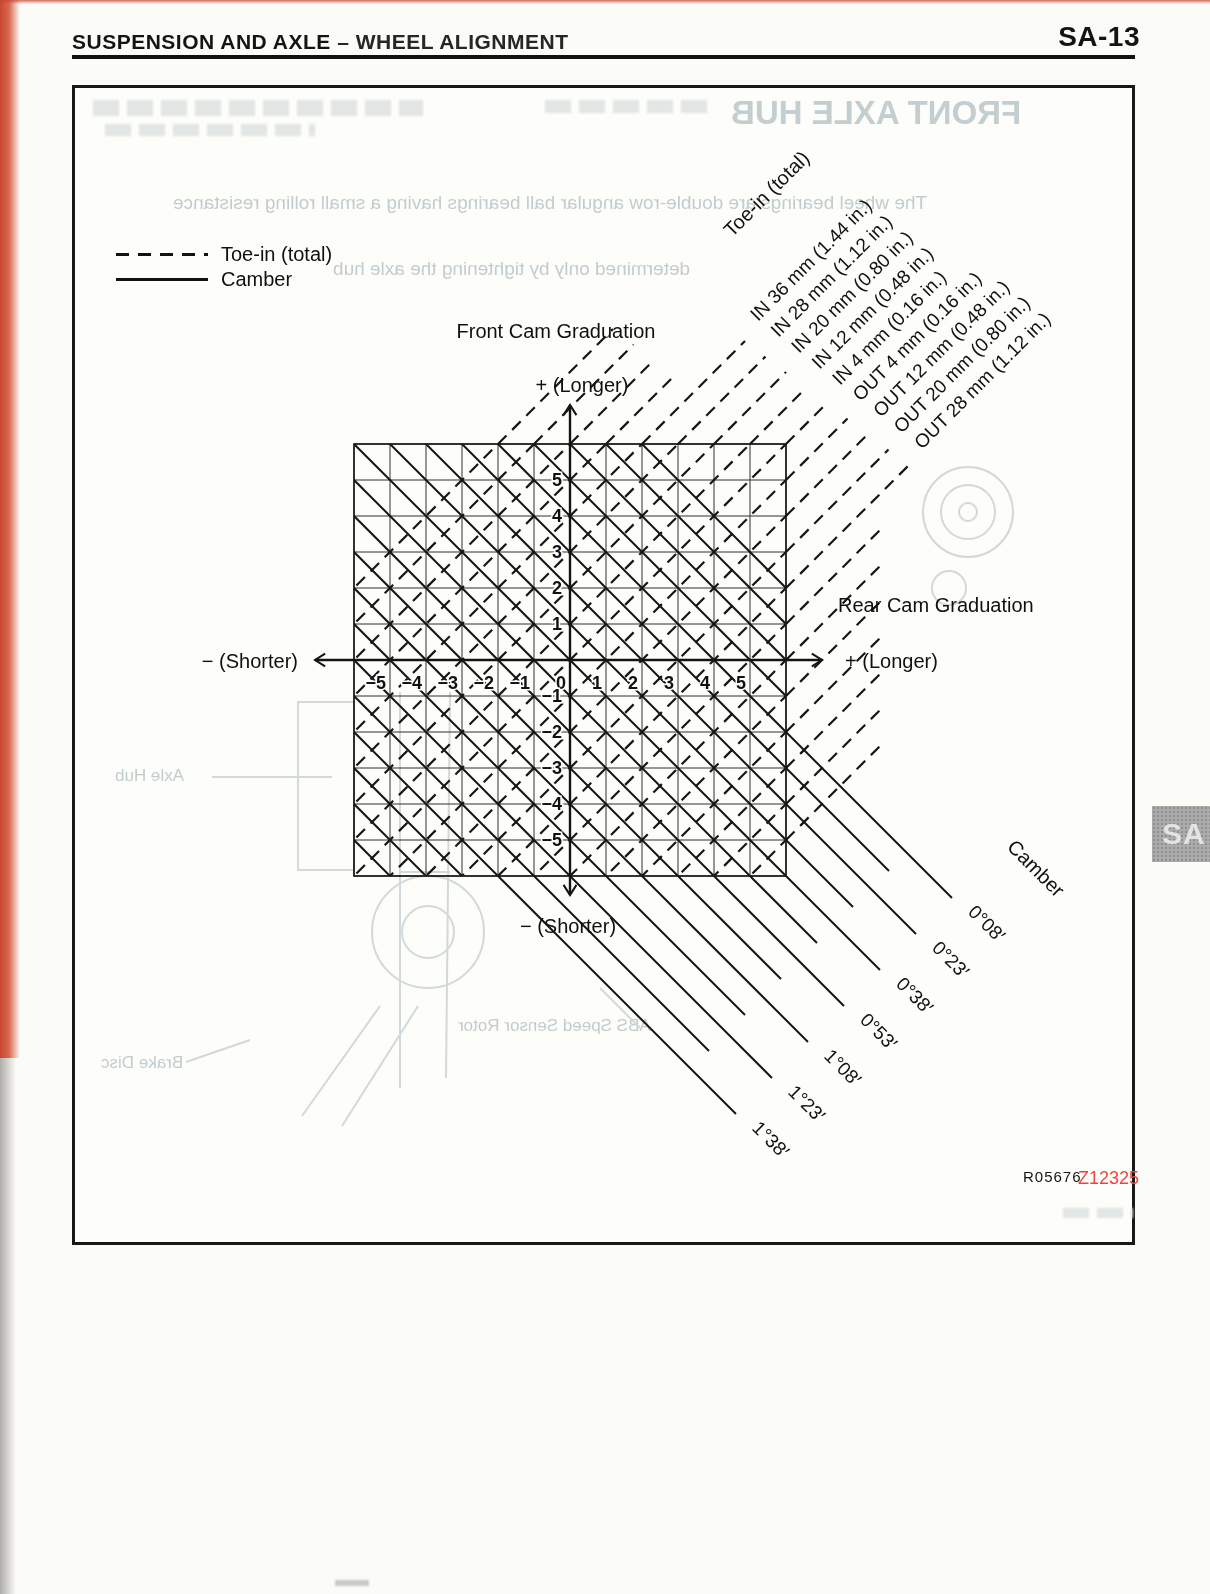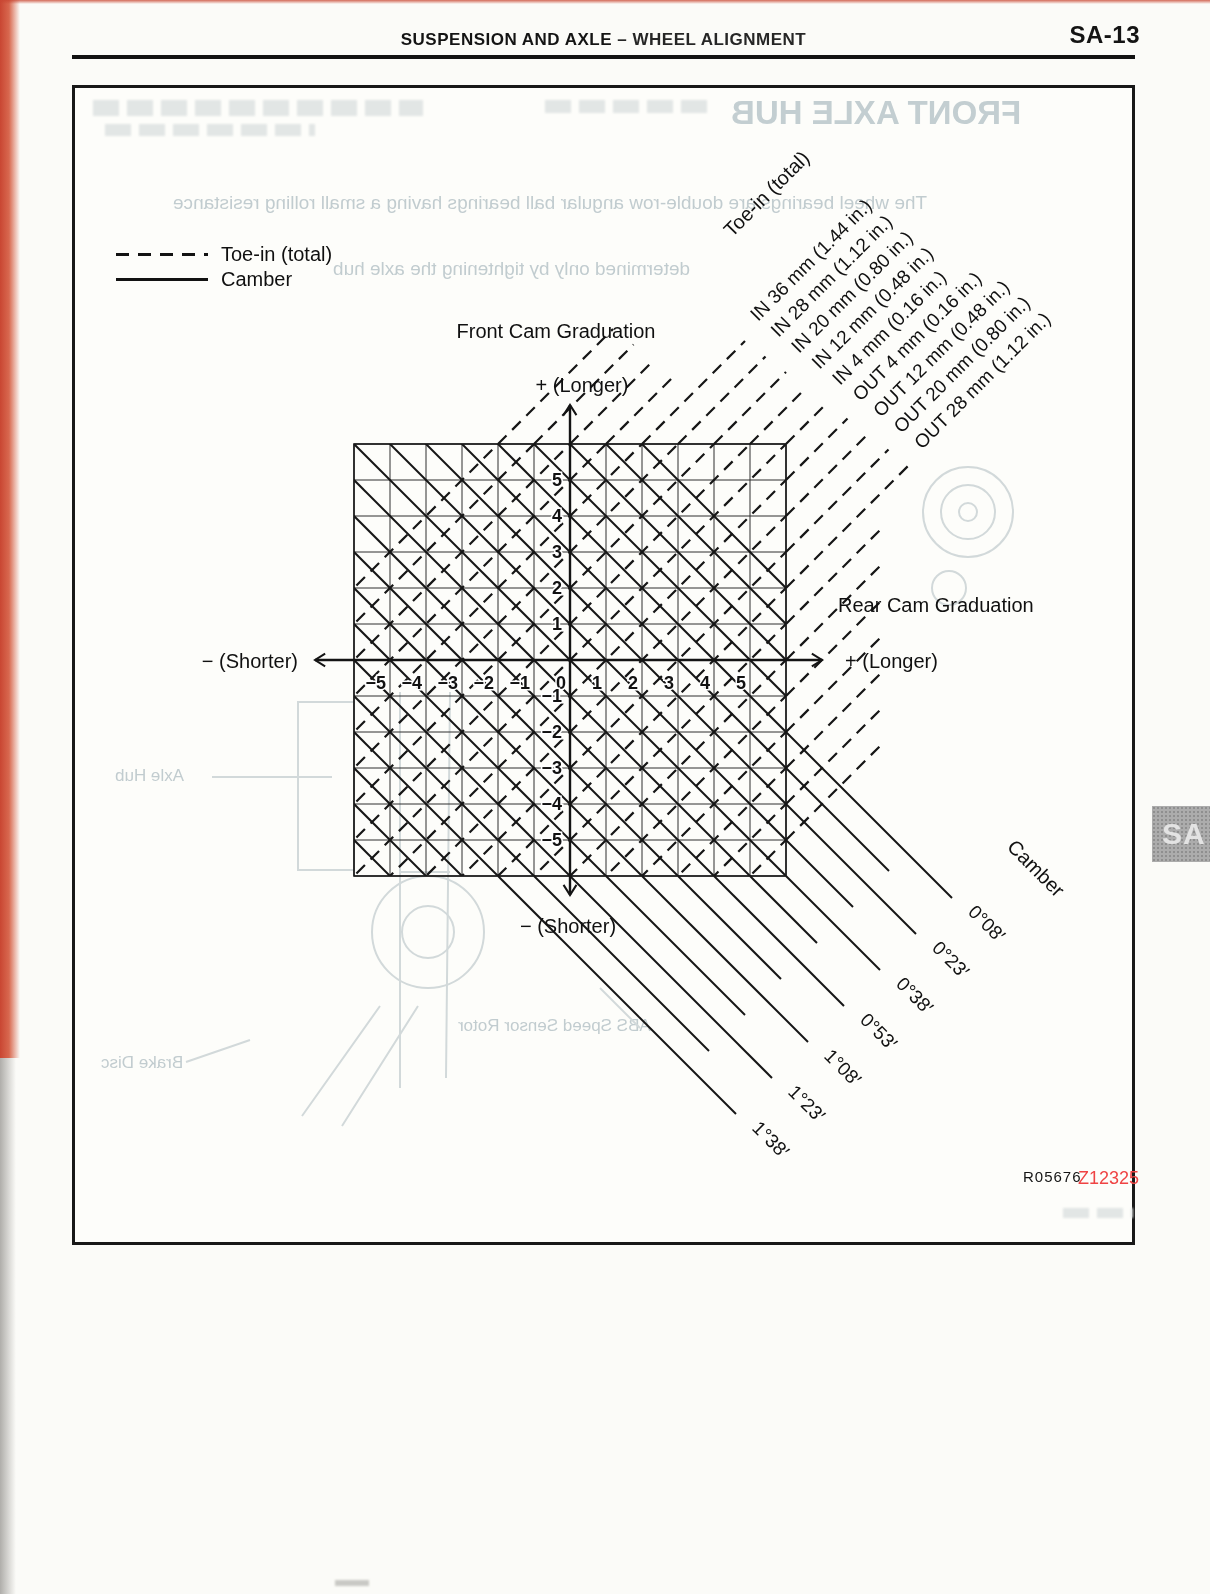--- a/index.html
+++ b/index.html
@@ -11,24 +11,24 @@
   
   .edge-red{position:absolute;left:0;top:0;width:20px;height:1058px;
     background:linear-gradient(90deg,#c94632 0%,#d8684f 45%,rgba(216,104,79,0) 100%);}
   .edge-gray{position:absolute;left:0;top:1058px;width:16px;height:536px;
     background:linear-gradient(90deg,rgba(150,148,144,.75),rgba(150,148,144,0));}
   .edge-top{position:absolute;left:0;top:0;width:100%;height:4px;
     background:linear-gradient(180deg,rgba(201,70,50,.8),rgba(201,70,50,0));}
   .b-dot{position:absolute;left:335px;top:1580px;width:34px;height:6px;background:#c9c9c5;filter:blur(1px);}
 
   
-  .header-title{position:absolute;left:72px;top:30px;width:1063px;text-align:center;
-    font-size:17px;font-weight:bold;letter-spacing:.5px;white-space:nowrap;}
+  .header-title{position:absolute;left:72px;top:30px;width:1063px;text-align:left;
+    font-size:21px;font-weight:bold;letter-spacing:.5px;white-space:nowrap;}
   .header-title .t2{font-weight:600;color:#262626;}
-  .page-num{position:absolute;top:21px;right:70px;font-size:24px;font-weight:bold;letter-spacing:.5px;}
+  .page-num{position:absolute;top:21px;right:70px;font-size:28px;font-weight:bold;letter-spacing:.5px;}
   .rule{position:absolute;top:55px;left:72px;width:1063px;height:4px;background:#121212;}
 
   
   .frame{position:absolute;left:72px;top:85px;width:1063px;height:1160px;
     border:3px solid #181818;background:#fdfdfa;box-sizing:border-box;}
 
   
   .legend{position:absolute;left:116px;top:242px;z-index:5;}
   .lr{display:flex;align-items:center;gap:13px;height:25px;}
   .swatch{width:92px;height:3px;flex:0 0 auto;}

